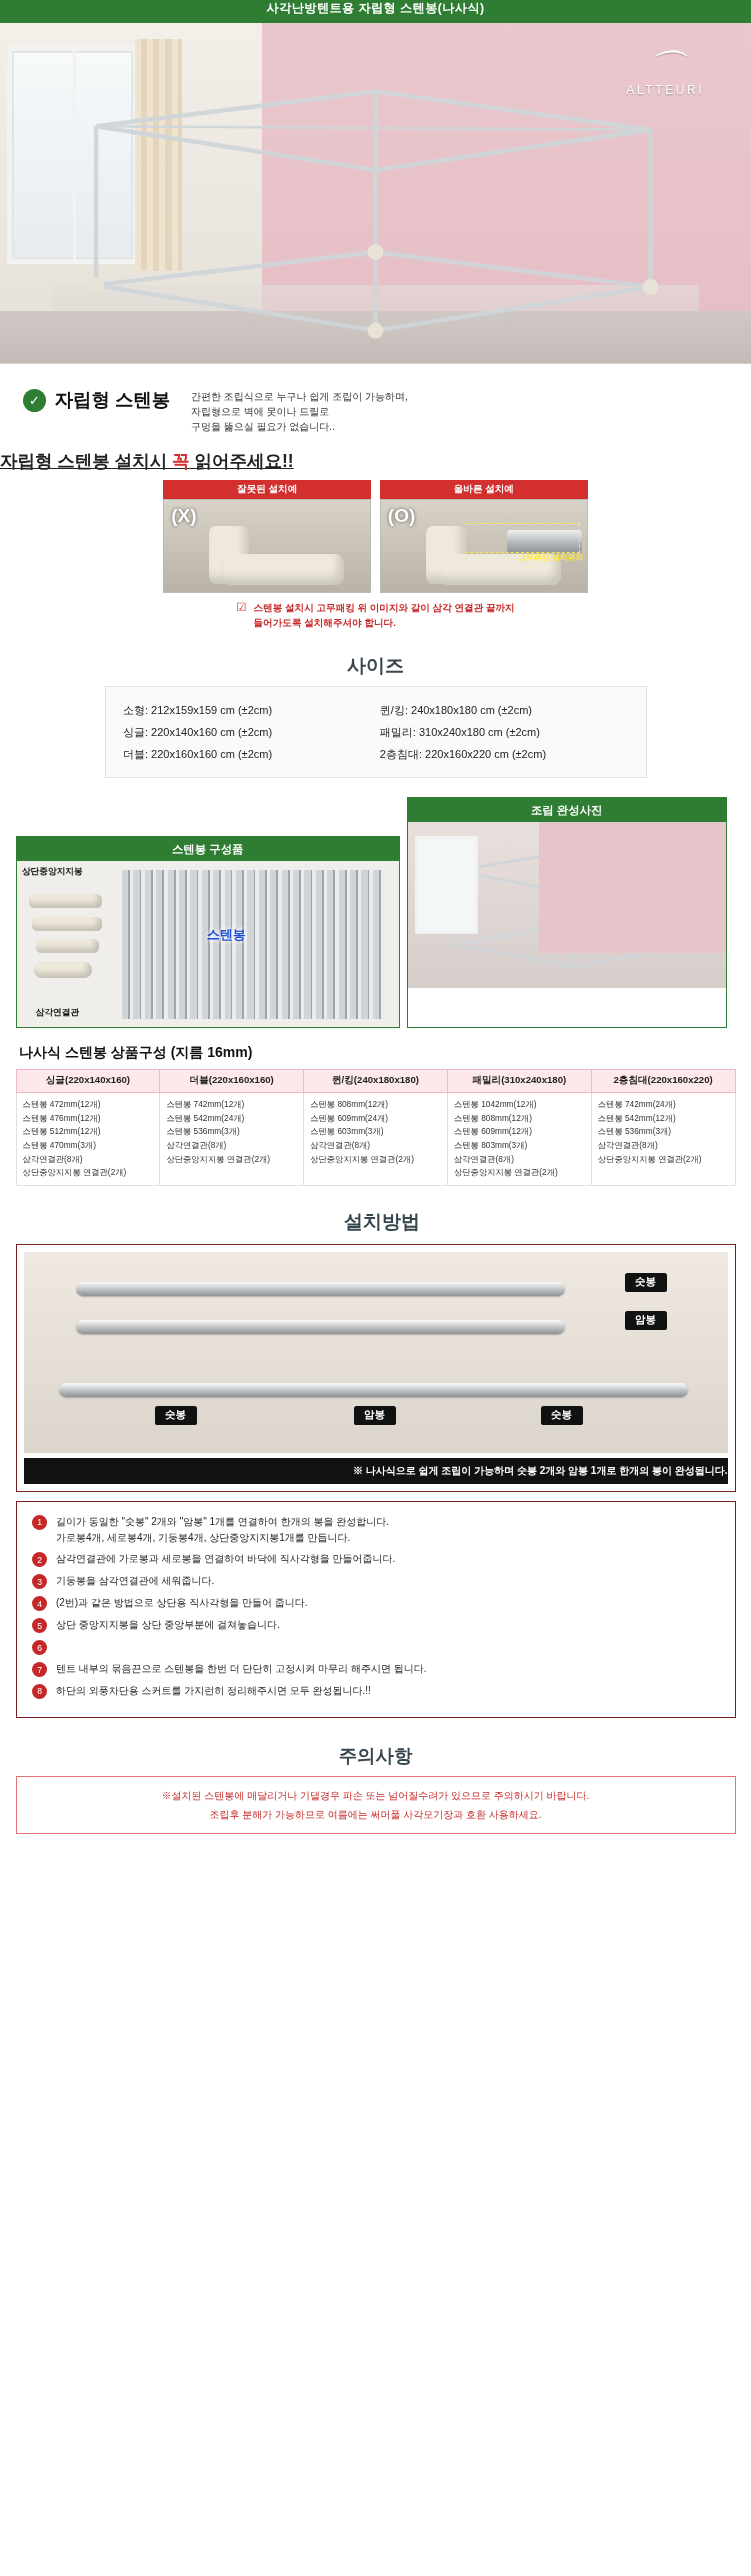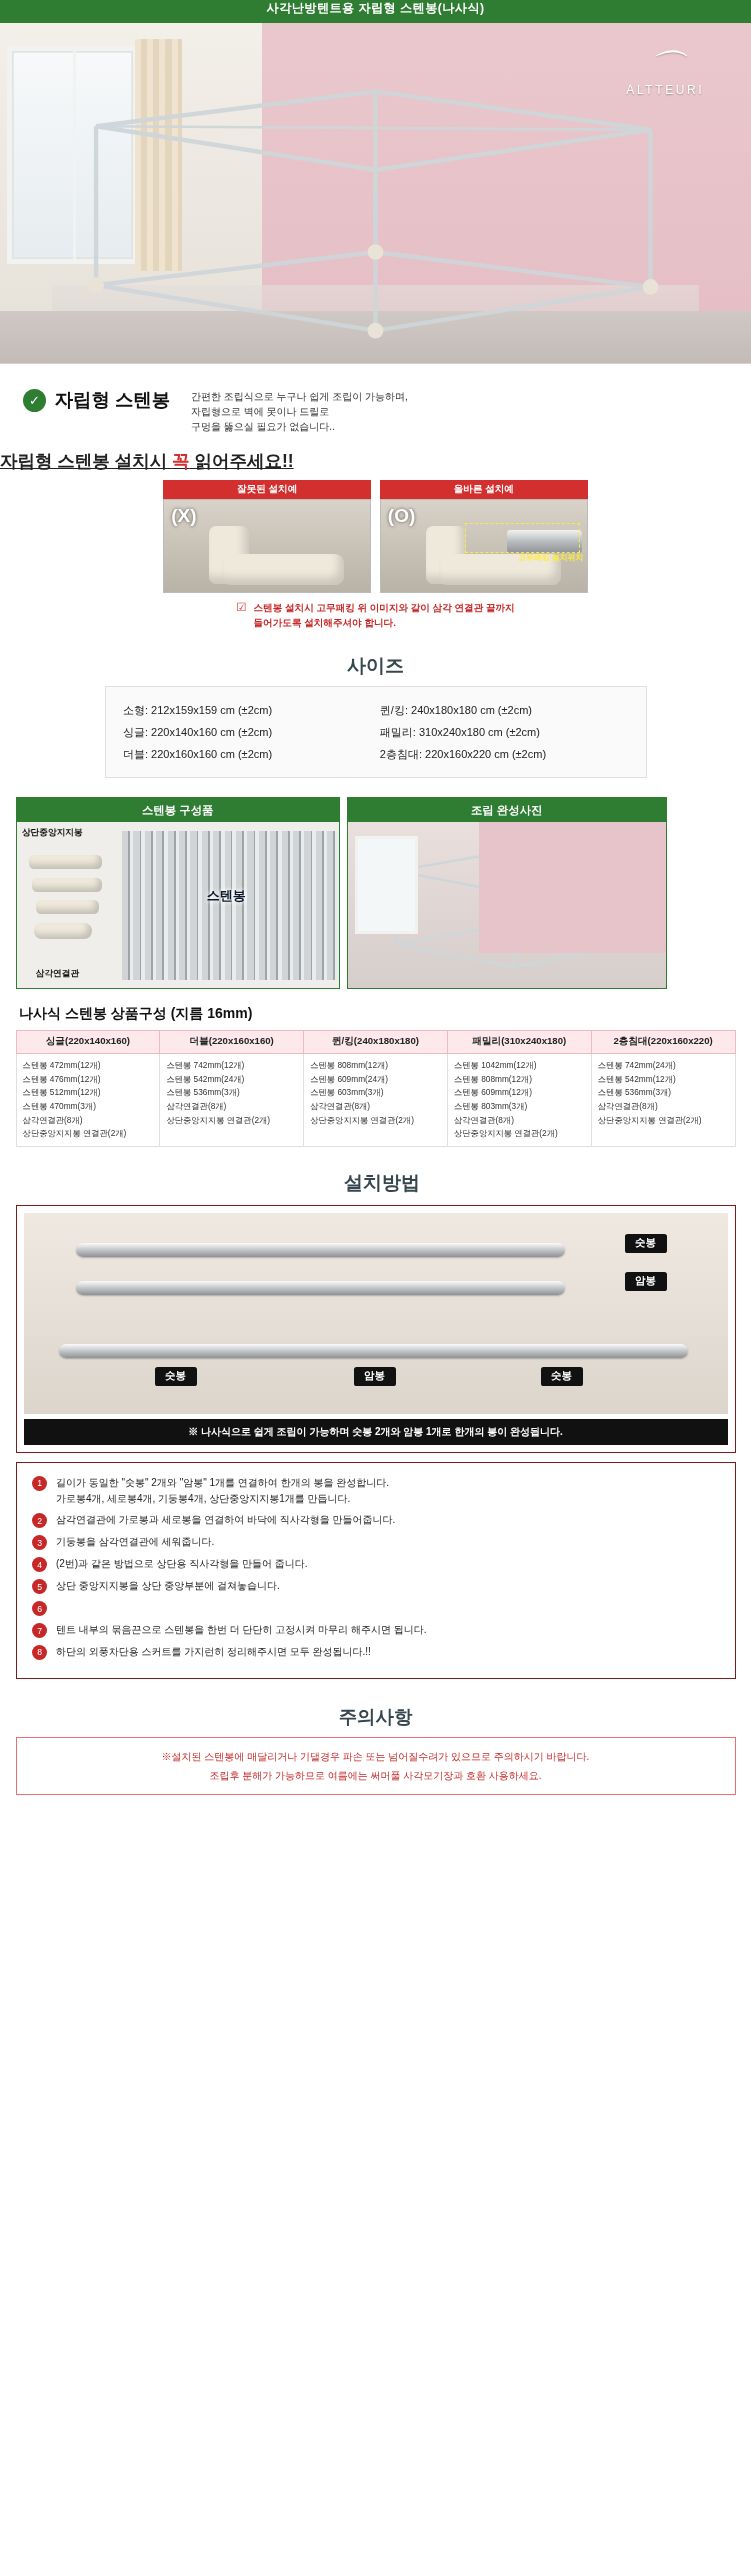--- a/index.html
+++ b/index.html
@@ -138,32 +138,32 @@
   .size-box {
     margin: 0 auto; width: 542px; border: 1.7px solid #e0e0e0; background:#fafafa;
     padding: 12.2px 17.5px; display:flex; gap: 8.7px;
   }
   .size-col { flex:1; }
   .size-col div { font-size: 11px; color:#222; line-height: 2.0; }
 
   
   .parts-wrap { display:flex; gap: 7px; padding: 19px 15.7px 0; }
   .parts-panel { border:1.7px solid #2e7d32; background:#fff; }
-  .parts-left { width: 324px; }
+  .parts-left { width: 384px; margin-top: 39px; }
   .parts-right { width: 320px; }
   .panel-head {
     background:#2e7d32; color:#fff; text-align:center; font-size: 11.4px; font-weight:bold; padding: 4.4px 0;
   }
   .panel-body { position:relative; height: 166px; overflow:hidden; background:#efeeea; }
   .rods { position:absolute; left: 105px; top: 8.7px; width: 262px; height: 149px;
     background: repeating-linear-gradient(90deg,#cfd3d5 0 6.1px,#9aa0a3 6.1px 7.9px,#e9ecee 7.9px 11.4px);
     opacity: .95;
   }
   .rod-label {
-    position:absolute; left: 190px; top: 65px; font-size: 13px; font-weight:bold; color:#0f172a;
+    position:absolute; left: 190px; top: 65px; font-size: 13px; font-weight:bold; color:#1d4ed8;
     text-shadow: 0 0 5.2px #fff, 0 0 5.2px #fff;
     font-family: Liberation Serif, serif;
   }
   .lbl-top { position:absolute; left: 5.2px; top: 5.2px; font-size: 8.7px; font-weight:bold; color:#111; }
   .lbl-bottom { position:absolute; left: 19px; bottom: 8.7px; font-size: 8.7px; font-weight:bold; color:#111; }
   .conn-piece {
     position:absolute; left: 12.2px; top: 26px; width: 84px; height: 105px;
   }
   .conn-piece i {
     position:absolute; display:block; background:#efe9dc; border-radius:5.2px;
@@ -190,21 +190,21 @@
   .bar {
     position:absolute; height: 14px; border-radius: 7px;
     background: linear-gradient(180deg,#fbfbfb 0%, #c8cbcd 45%, #8e9294 100%);
     box-shadow: 0 0.9px 1.7px rgba(0,0,0,.25);
   }
   .tag {
     position:absolute; background:#111; color:#fff; font-size: 10.5px; font-weight:bold;
     padding: 2.6px 10.5px; border-radius: 2.6px;
   }
   .install-strip {
-    background:#111; color:#fff; font-size: 10px; font-weight:bold; text-align:center; padding: 6.1px 0; margin-top: 5.2px;
+    background:#111; color:#fff; font-size: 10px; font-weight:bold; text-align:right; padding: 6.1px 0; margin-top: 5.2px;
   }
   .steps { width: 720px; margin: 8.7px auto 0; border: 1.7px solid #7b1d1d; padding: 12.2px 15.7px; }
   .step { display:flex; gap: 8.7px; align-items:flex-start; margin-bottom: 6.1px; }
   .step-num {
     flex:0 0 auto; width: 15px; height: 15px; border-radius:50%; background:#c62828; color:#fff;
     font-size: 8.7px; display:flex; align-items:center; justify-content:center; margin-top:0.9px;
   }
   .step-text { font-size: 10px; color:#222; line-height: 1.55; }
 
   

